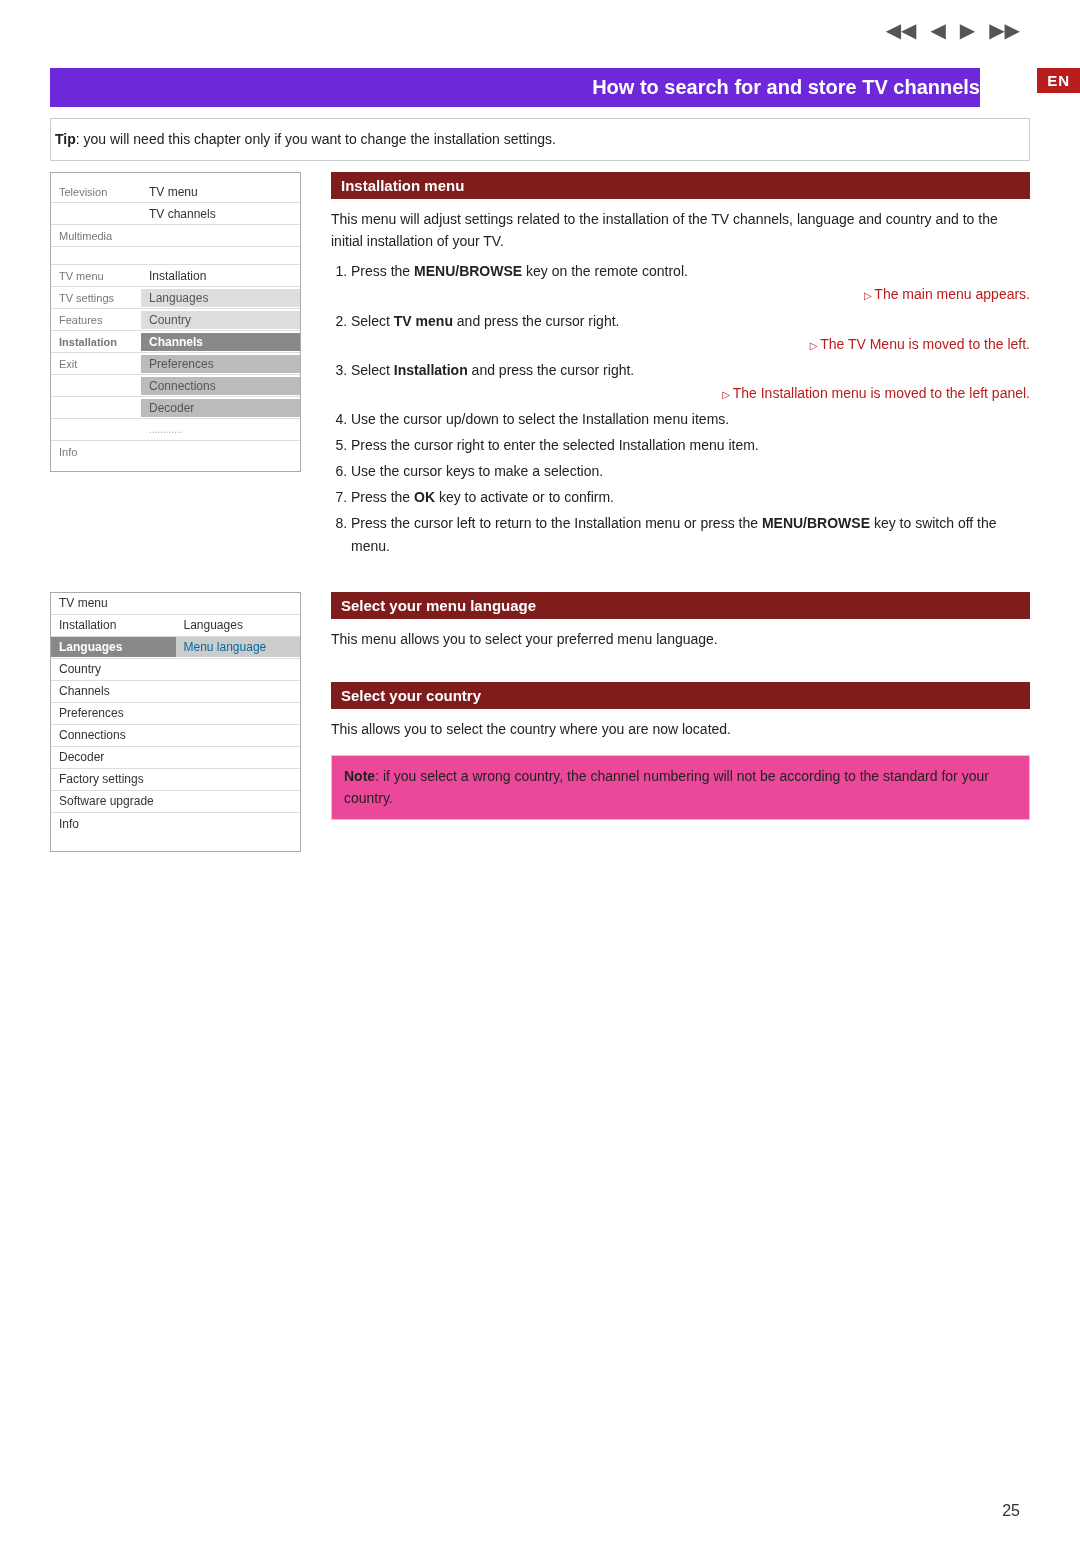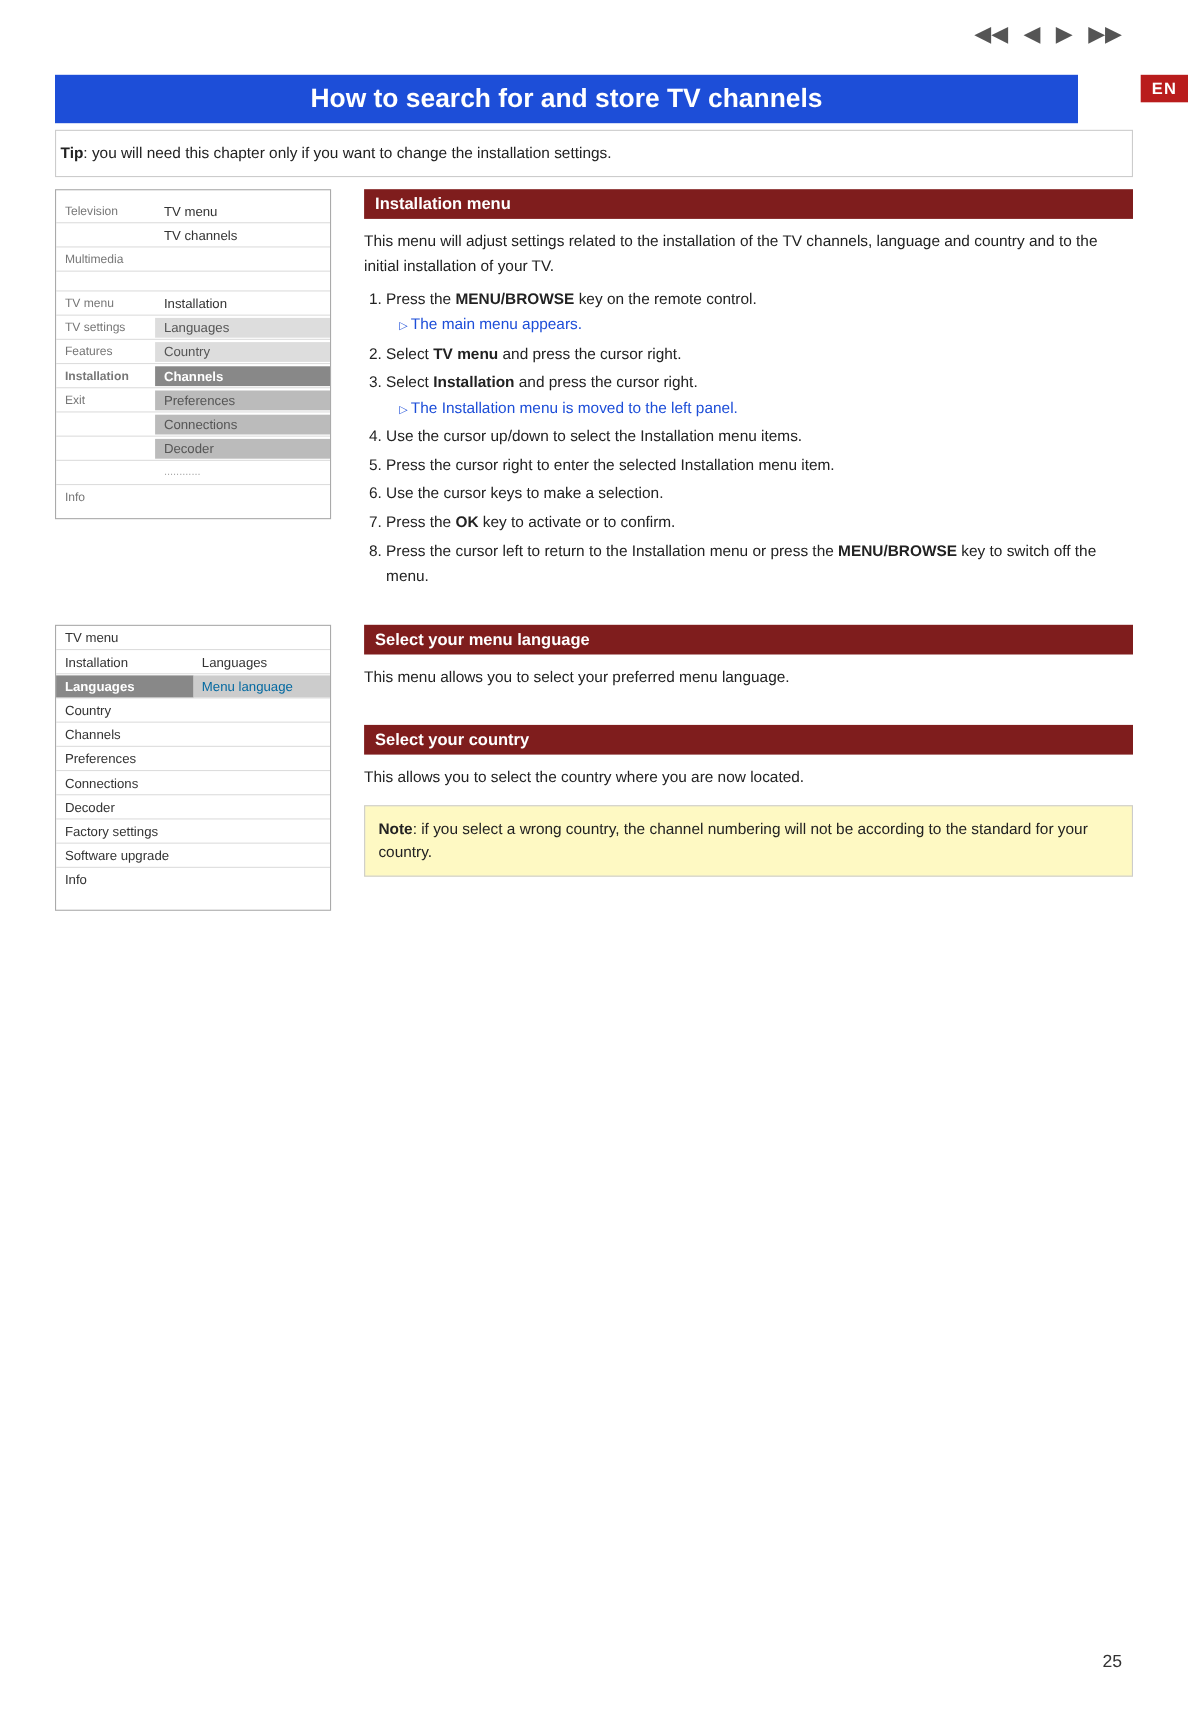--- a/index.html
+++ b/index.html
@@ -40,25 +40,25 @@
       padding: 4px 10px;
       letter-spacing: 1px;
     }
 
     
     .page-title-bar {
       position: absolute;
       top: 68px;
       left: 50px;
       right: 50px;
-      background: #1d4ed8;
+      background: #6d28d9;
       color: #fff;
-      font-size: 24px;
+      font-size: 20px;
       font-weight: bold;
-      text-align: center;
+      text-align: right;
       padding: 8px 0;
       margin-right: 50px;
     }
 
     
     .tip-box {
       position: absolute;
       top: 118px;
       left: 50px;
       right: 50px;
@@ -157,21 +157,22 @@
       margin-left: 20px;
       font-size: 14px;
       line-height: 1.65;
     }
     .instructions ol li {
       margin-bottom: 3px;
     }
     .instructions ol li .sub {
       display: block;
       margin-left: 12px;
-      color: #1d4ed8;
+      color: #b91c1c;
+      text-align: right;
     }
     .instructions ol li .sub::before {
       content: '▷ ';
       font-size: 10px;
     }
 
     
     .page-number {
       position: absolute;
       bottom: 40px;
@@ -300,21 +301,21 @@
         </div>
       </div>
     </div>
 
     <div class="col-right">
       <div class="section-heading">Installation menu</div>
       <div class="instructions">
         <p>This menu will adjust settings related to the installation of the TV channels, language and country and to the initial installation of your TV.</p>
         <ol>
           <li>Press the <strong>MENU/BROWSE</strong> key on the remote control.<span class="sub">The main menu appears.</span></li>
-          <li>Select <strong>TV menu</strong> and press the cursor right.</li>
+          <li>Select <strong>TV menu</strong> and press the cursor right.<span class="sub">The TV Menu is moved to the left.</span></li>
           <li>Select <strong>Installation</strong> and press the cursor right.<span class="sub">The Installation menu is moved to the left panel.</span></li>
           <li>Use the cursor up/down to select the Installation menu items.</li>
           <li>Press the cursor right to enter the selected Installation menu item.</li>
           <li>Use the cursor keys to make a selection.</li>
           <li>Press the <strong>OK</strong> key to activate or to confirm.</li>
           <li>Press the cursor left to return to the Installation menu or press the <strong>MENU/BROWSE</strong> key to switch off the menu.</li>
         </ol>
       </div>
     </div>
   </div>
@@ -386,21 +387,21 @@
       <div class="section-heading">Select your menu language</div>
       <div class="instructions">
         <p>This menu allows you to select your preferred menu language.</p>
       </div>
 
       <div style="height: 24px;"></div>
 
       <div class="section-heading">Select your country</div>
       <div class="instructions">
         <p>This allows you to select the country where you are now located.</p>
-        <p style="margin-top: 14px; font-size: 14px; line-height: 1.55; border: 1px solid #ccc; padding: 10px 12px; background: #fef9c3;">
+        <p style="margin-top: 14px; font-size: 14px; line-height: 1.55; border: 1px solid #ccc; padding: 10px 12px; background: #ec4899;">
           <strong>Note</strong><span>: if you select a wrong country, the channel numbering will not be according to the standard for your country.</span>
         </p>
       </div>
     </div>
   </div>
 
 </div>
 
 <div class="page-number">25</div>
 

